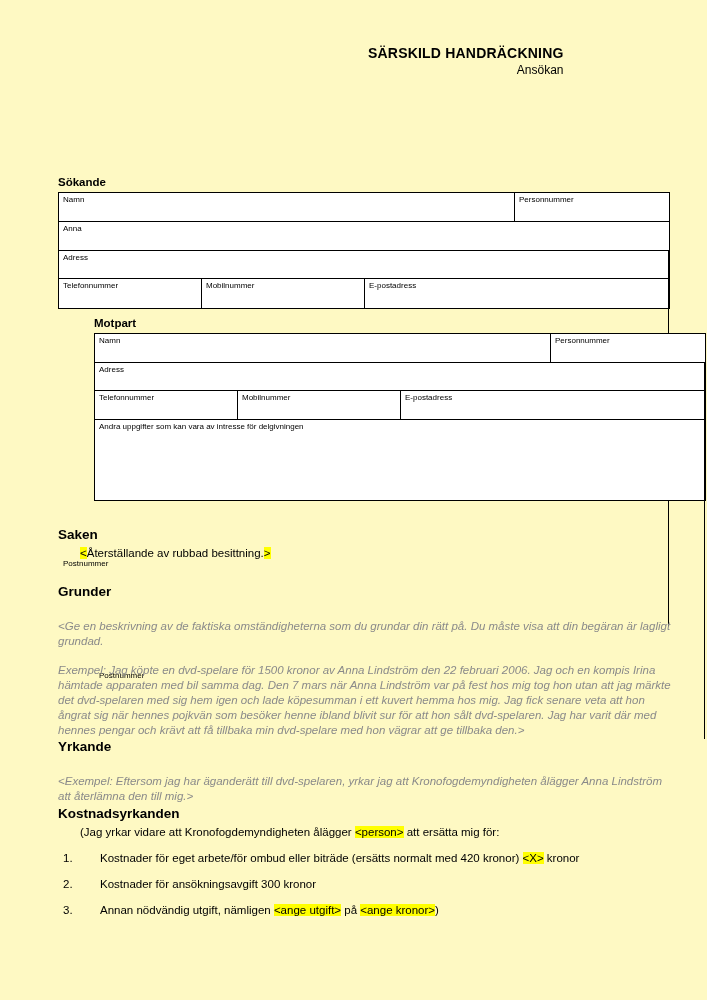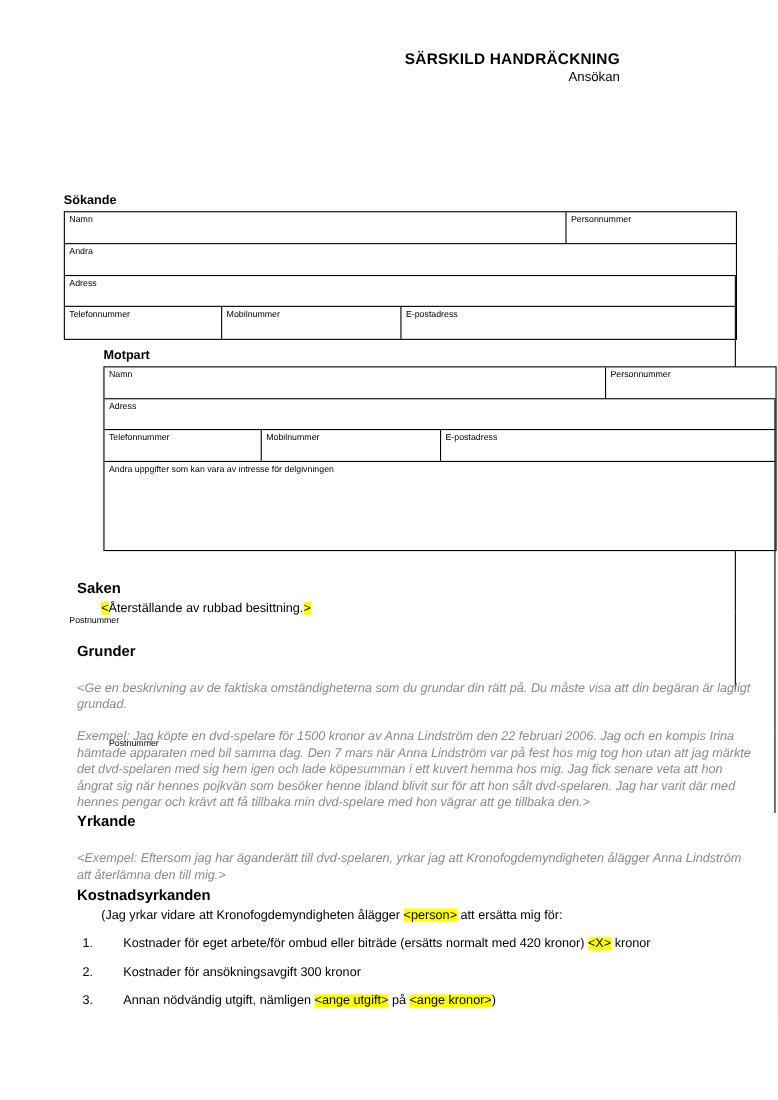--- a/index.html
+++ b/index.html
@@ -1,21 +1,21 @@
 <!DOCTYPE html>
 <html><head>
 <meta charset="utf-8">
 <style>
   * { box-sizing: border-box; margin: 0; padding: 0; }
   html, body { background: #e8e8e8; }
   .page {
     position: relative;
     width: 707px;
     height: 1000px;
-    background: #ffffff;
+    background: #fef9c3;
     font-family: "Liberation Sans", "DejaVu Sans", sans-serif;
     color: #000;
     margin: 0 auto;
     overflow: hidden;
   }
   
   .doc-header { position: absolute; left: 368px; top: 45px; }
   .doc-title { font-size: 14px; font-weight: bold; letter-spacing: 0.2px; }
   .doc-subtitle { font-size: 12px; margin-top: 2px; text-align: right; }
 
@@ -27,21 +27,21 @@
   .ftable { border: 1px solid #000; width: 612px; background: #fff; }
   .frow { display: flex; border-bottom: 1px solid #000; }
   .frow:last-child { border-bottom: none; }
   .fcell { border-right: 1px solid #000000; padding: 2px 4px 0 4px; font-size: 8px; line-height: 9px; overflow: hidden; }
   .fcell:last-child { border-right: none; flex: 1 1 auto; }
   .h29 { height: 29px; } .h28 { height: 28px; flex-direction: column; } .h80 { height: 80px; }
   .w456 { flex: 0 0 456px; } .w306 { flex: 0 0 306px; }
   .w70 { flex: 0 0 70px; } .w143 { flex: 0 0 143px; } .w163 { flex: 0 0 163px; }
 
   
-  .text-section { position: absolute; left: 70px; width: 616px; }
+  .text-section { position: absolute; left: 58px; width: 616px; }
   #sec-saken { top: 527px; }
   #sec-grunder { top: 584px; }
   #sec-yrkande { top: 739px; }
   #sec-kostnad { top: 806px; }
   .h2 { font-size: 13.5px; font-weight: bold; line-height: 16px; }
   .body-line { font-size: 11.5px; line-height: 15px; margin-top: 3px; padding-left: 22px; }
   .instruction { font-size: 11.5px; line-height: 15px; font-style: italic; color: #8a8a8a; margin-top: 19px; }
   .example-para { margin-top: 14px; }
   .hl { background: #ffff00; }
 
@@ -68,21 +68,21 @@
       <div class="frow h29">
         <div class="fcell w456">
           <span>Namn</span>
         </div>
         <div class="fcell">
           <span>Personnummer</span>
         </div>
       </div>
       <div class="frow h29">
         <div class="fcell">
-          <span>Andra</span>
+          <span>Anna</span>
         </div>
       </div>
       <div class="frow h28">
         <div class="fcell w306">
           <span>Adress</span>
         </div>
         <div class="fcell w70">
           <span>Postnummer</span>
         </div>
         <div class="fcell">

